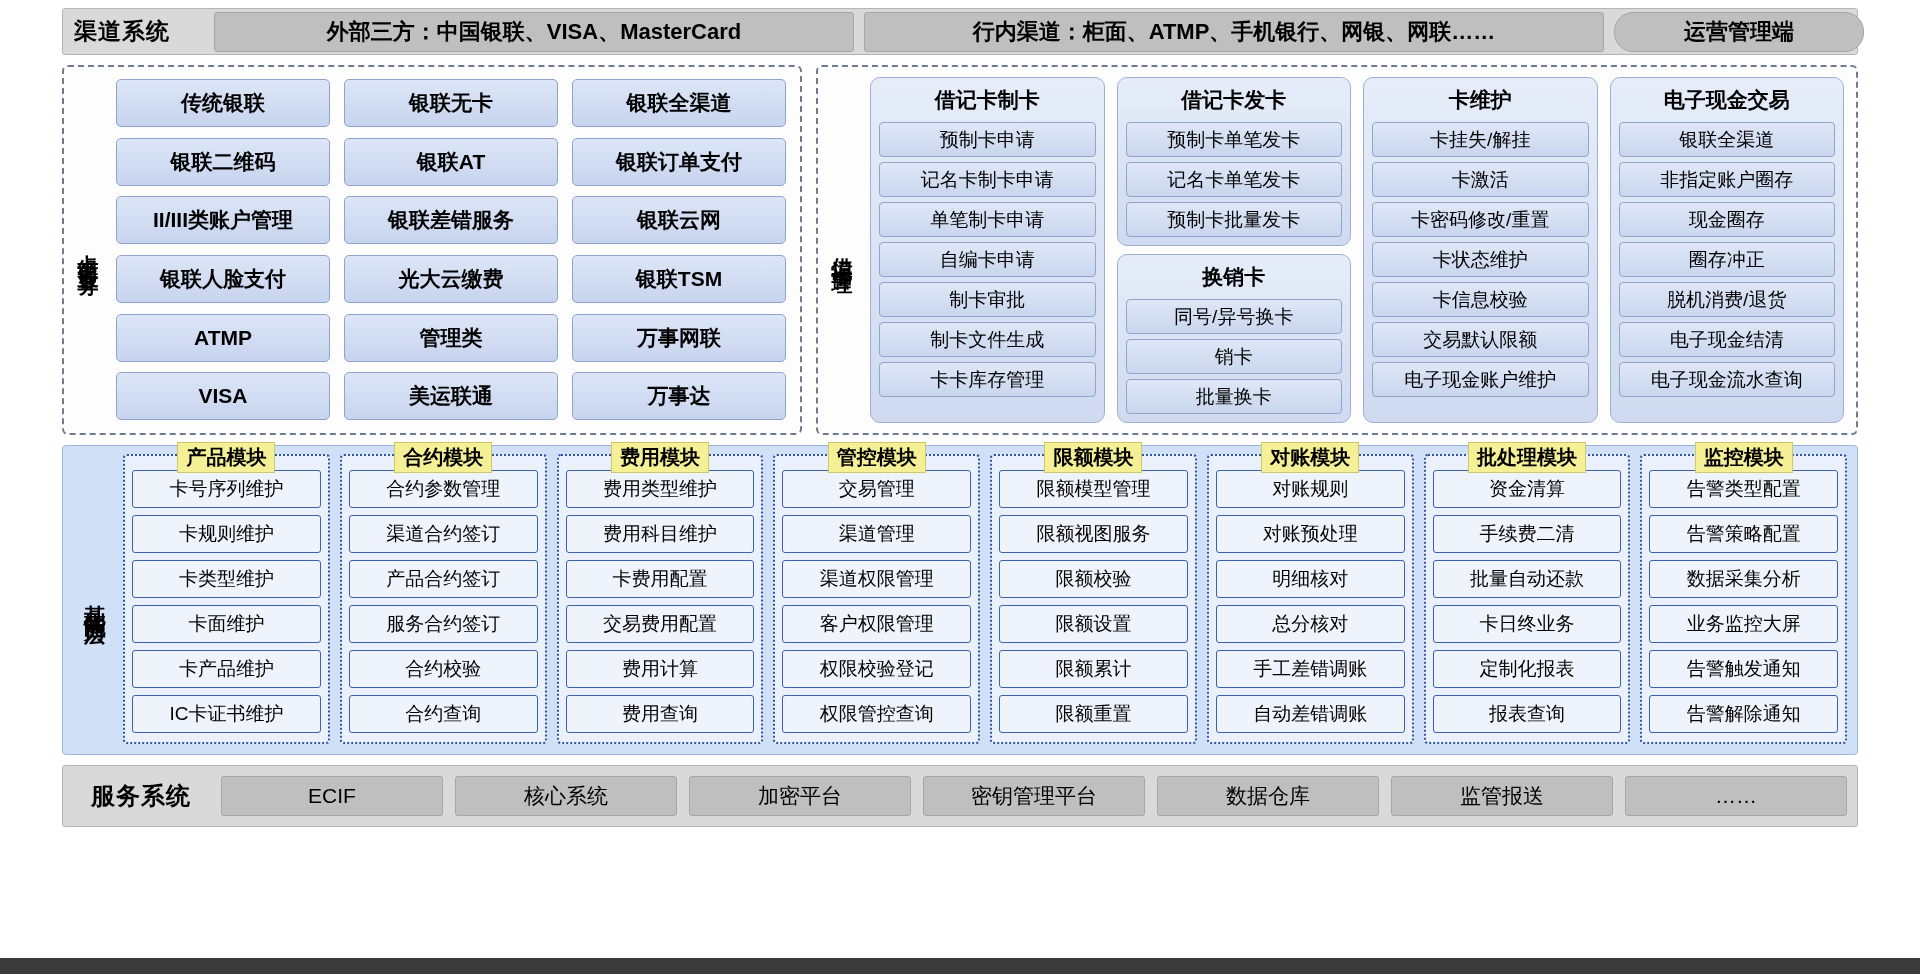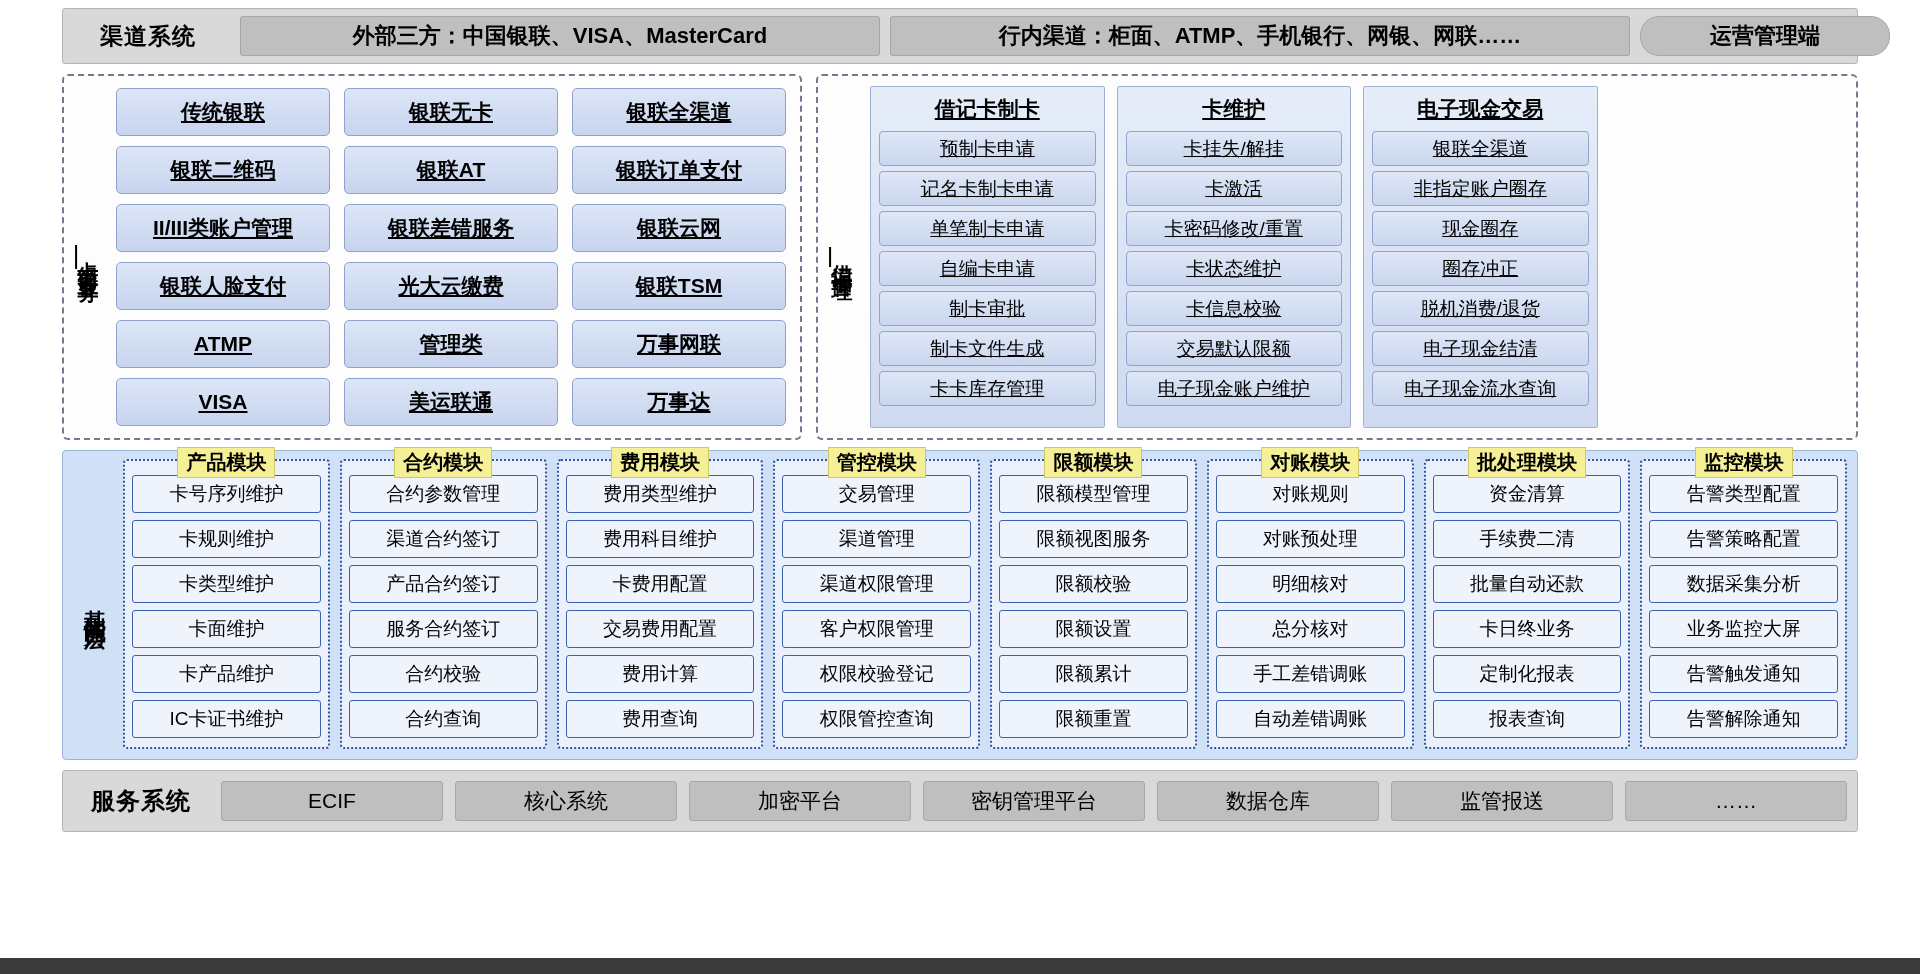--- a/index.html
+++ b/index.html
@@ -18,31 +18,31 @@
     font-weight:bold;font-size:23px;color:#000;flex:0 0 auto;
     padding:0 18px;white-space:nowrap;letter-spacing:1px;
   }
   .chip{
     background:#bfbfbf;border:1px solid #a6a6a6;border-radius:3px;
     font-weight:bold;font-size:22px;color:#000;
     display:flex;align-items:center;justify-content:center;
     white-space:nowrap;box-sizing:border-box;
   }
   
-  #channel-band{height:56px;margin-top:8px;padding:0 19px;gap:10px;}
+  #channel-band{height:47px;margin-top:8px;padding:0 8px;gap:10px;justify-content:center;}
   #channel-band .chip{height:40px;}
   .chip.ext{flex:0 0 640px;margin-left:16px;}
   .chip.inner{flex:0 0 740px;}
   .chip.ops{flex:0 0 250px;border-radius:19px;}
 
   
   .dash-wrap{display:flex;gap:14px;margin-top:10px;}
   .dashed{
     border:2px dashed #6f7b8f;border-radius:6px;background:#fdfdfd;
-    box-sizing:border-box;display:flex;align-items:stretch;text-decoration:underline;
+    box-sizing:border-box;display:flex;align-items:stretch;
   }
   .vlabel{
     flex:0 0 48px;display:flex;align-items:center;justify-content:center;
     font-weight:bold;font-size:21px;color:#000;
     writing-mode:vertical-rl;text-orientation:upright;letter-spacing:4px;
     line-height:1.15;
   }
   .grid3{
     flex:1;display:grid;grid-template-columns:repeat(3,1fr);
     gap:10px 14px;padding:12px 14px 12px 4px;box-sizing:border-box;
@@ -55,21 +55,21 @@
   }
 
   
   #debit-panel{flex:1;}
   .debit-cols{
     flex:1;display:grid;grid-template-columns:repeat(4,1fr);
     gap:12px;padding:10px 12px 10px 4px;box-sizing:border-box;
   }
   .subcard{
     background:linear-gradient(#e6edf9,#cfdaf0);
-    border:1px solid #9fb0d4;border-radius:2px;
+    border:1px solid #9fb0d4;border-radius:10px;
     padding:6px 8px 8px;box-sizing:border-box;
     display:flex;flex-direction:column;gap:5px;
   }
   .subcard + .subcard-gap{margin-top:8px;}
   .sub-title{
     text-align:center;font-weight:bold;font-size:21px;color:#000;
     padding:2px 0 3px;white-space:nowrap;
   }
   .item{
     background:linear-gradient(#dfe7f7,#c9d6ee);
@@ -157,20 +157,34 @@
           <div class="sub-title">借记卡制卡</div>
           <div class="item">预制卡申请</div>
           <div class="item">记名卡制卡申请</div>
           <div class="item">单笔制卡申请</div>
           <div class="item">自编卡申请</div>
           <div class="item">制卡审批</div>
           <div class="item">制卡文件生成</div>
           <div class="item">卡卡库存管理</div>
         </div>
 
+        <div class="col-stack">
+          <div class="subcard">
+            <div class="sub-title">借记卡发卡</div>
+            <div class="item">预制卡单笔发卡</div>
+            <div class="item">记名卡单笔发卡</div>
+            <div class="item">预制卡批量发卡</div>
+          </div>
+          <div class="subcard subcard-gap">
+            <div class="sub-title">换销卡</div>
+            <div class="item">同号/异号换卡</div>
+            <div class="item">销卡</div>
+            <div class="item">批量换卡</div>
+          </div>
+        </div>
 
         <div class="subcard">
           <div class="sub-title">卡维护</div>
           <div class="item">卡挂失/解挂</div>
           <div class="item">卡激活</div>
           <div class="item">卡密码修改/重置</div>
           <div class="item">卡状态维护</div>
           <div class="item">卡信息校验</div>
           <div class="item">交易默认限额</div>
           <div class="item">电子现金账户维护</div>

